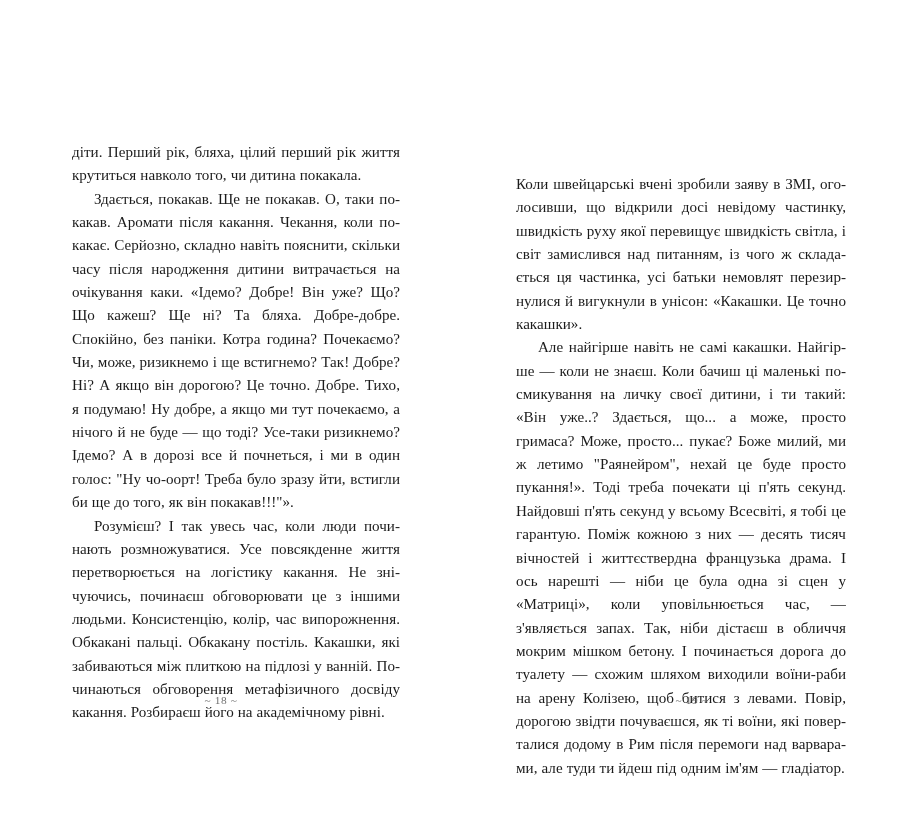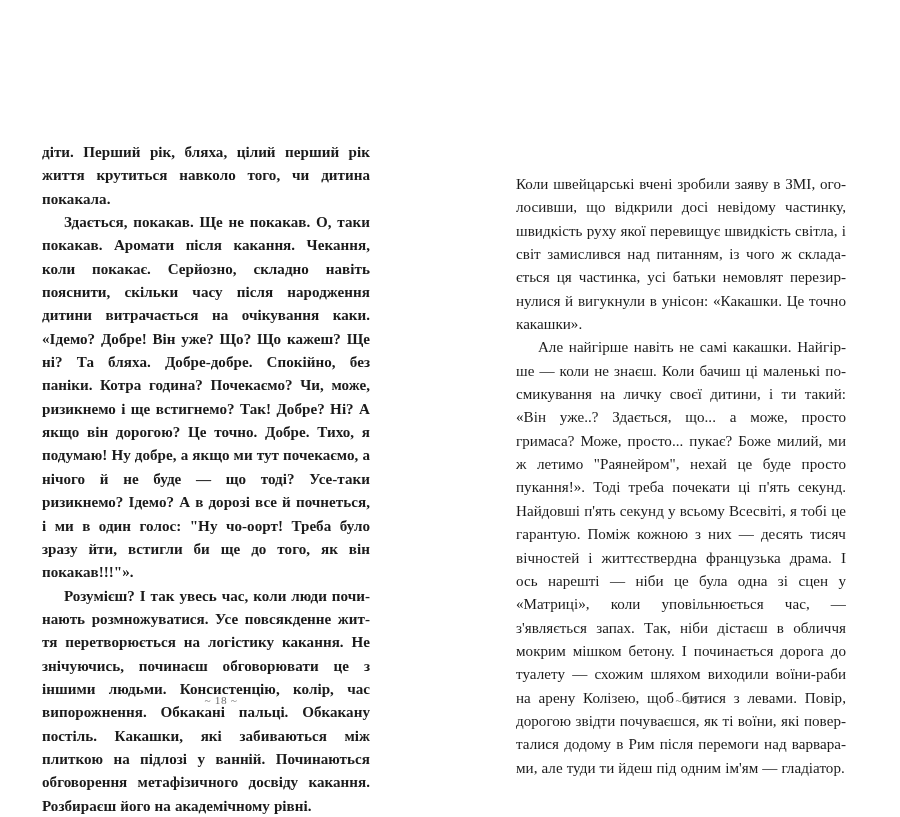--- a/index.html
+++ b/index.html
@@ -29,23 +29,22 @@
     background: #ffffff;
   }
   .page-left  { left: 0;   width: 450px; }
   .page-right { left: 450px; width: 450px; }
 
   .text-block {
     position: absolute;
     top: 141px;
   }
   .page-left .text-block {
-    left: 42px;
+    left: 72px;
     width: 328px;
-    font-weight: bold;
   }
   .page-right .text-block {
     left: 66px;      
     width: 330px;
     margin-top: 32px;
   }
 
   .para {
     margin: 0;
     font-size: 15.1px;

